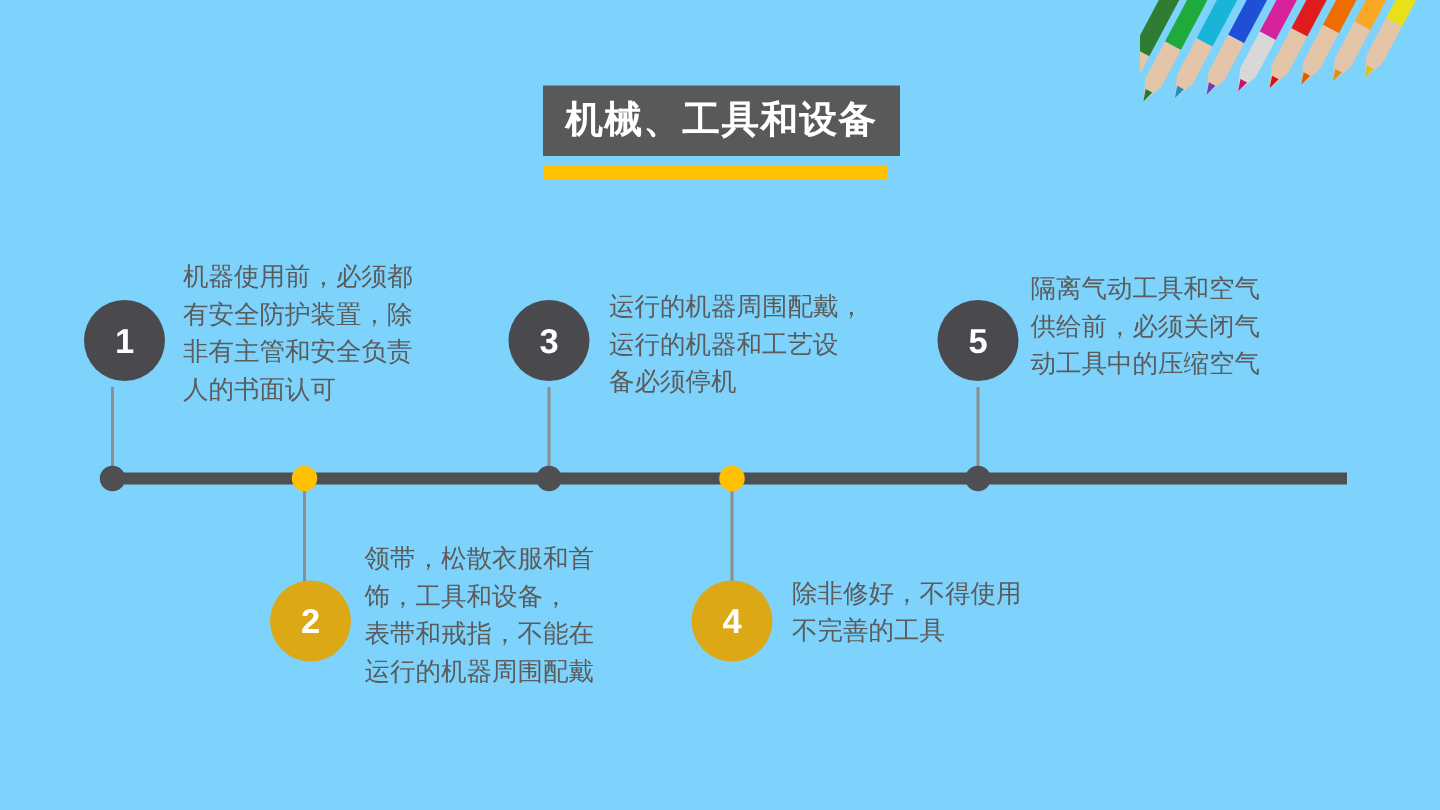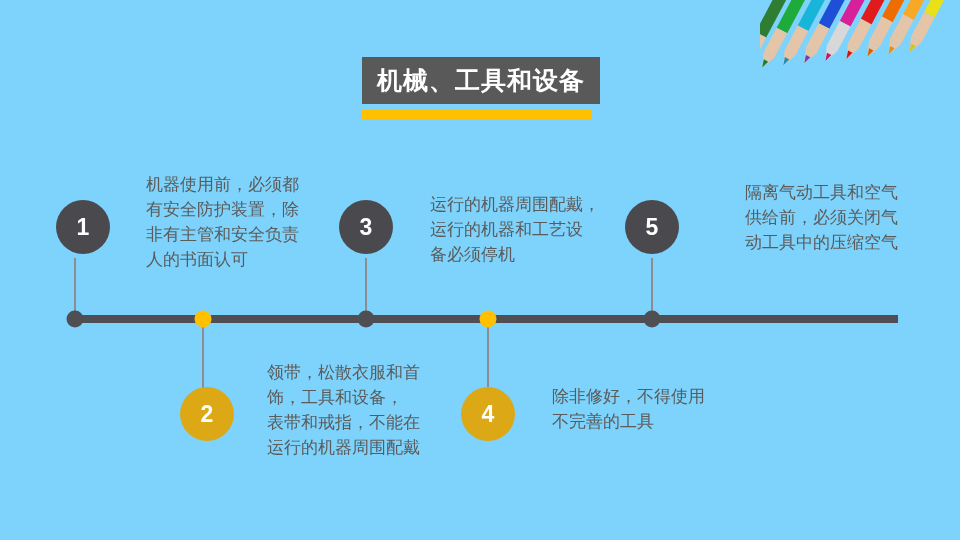--- a/index.html
+++ b/index.html
@@ -90,21 +90,20 @@
   .num-circle.dark { background: #4a4a4e; }
   .num-circle.gold { background: #dda815; }
 
   
   .item-text {
     position: absolute;
     color: #5b5b5b;
     font-size: 17px;
     line-height: 25px;
     white-space: pre-line;
-    margin-left: 24px;
   }
 
   
   .pencils {
     position: absolute;
     right: 0;
     top: 0;
     width: 200px;
     height: 160px;
     pointer-events: none;
@@ -243,17 +242,17 @@
 表带和戒指，不能在
 运行的机器周围配戴</div>
 
   <div class="item-text" style="left:406px; top:192px; width:200px;">运行的机器周围配戴，
 运行的机器和工艺设
 备必须停机</div>
 
   <div class="item-text" style="left:528px; top:385px; width:205px;font-family:Liberation Mono, monospace;">除非修好，不得使用
 不完善的工具</div>
 
-  <div class="item-text" style="left:721px; top:180px; width:210px;">隔离气动工具和空气
+  <div class="item-text" style="left:687px; top:180px; width:210px;">隔离气动工具和空气
 供给前，必须关闭气
 动工具中的压缩空气</div>
 
 </div>
 
 </body></html>

